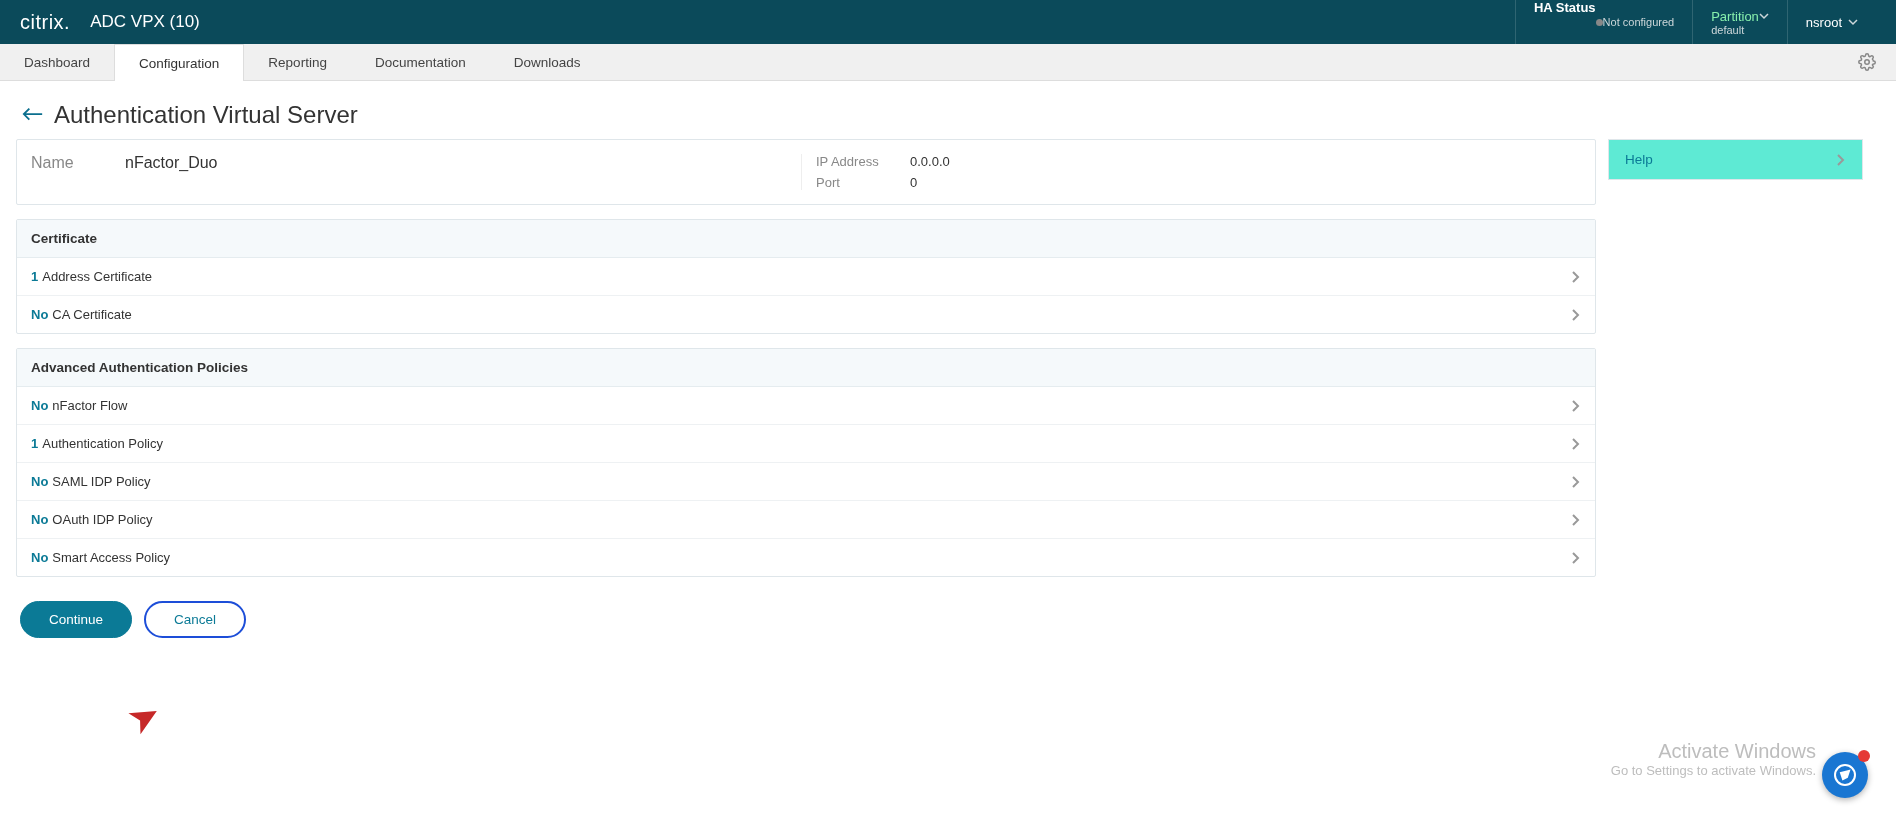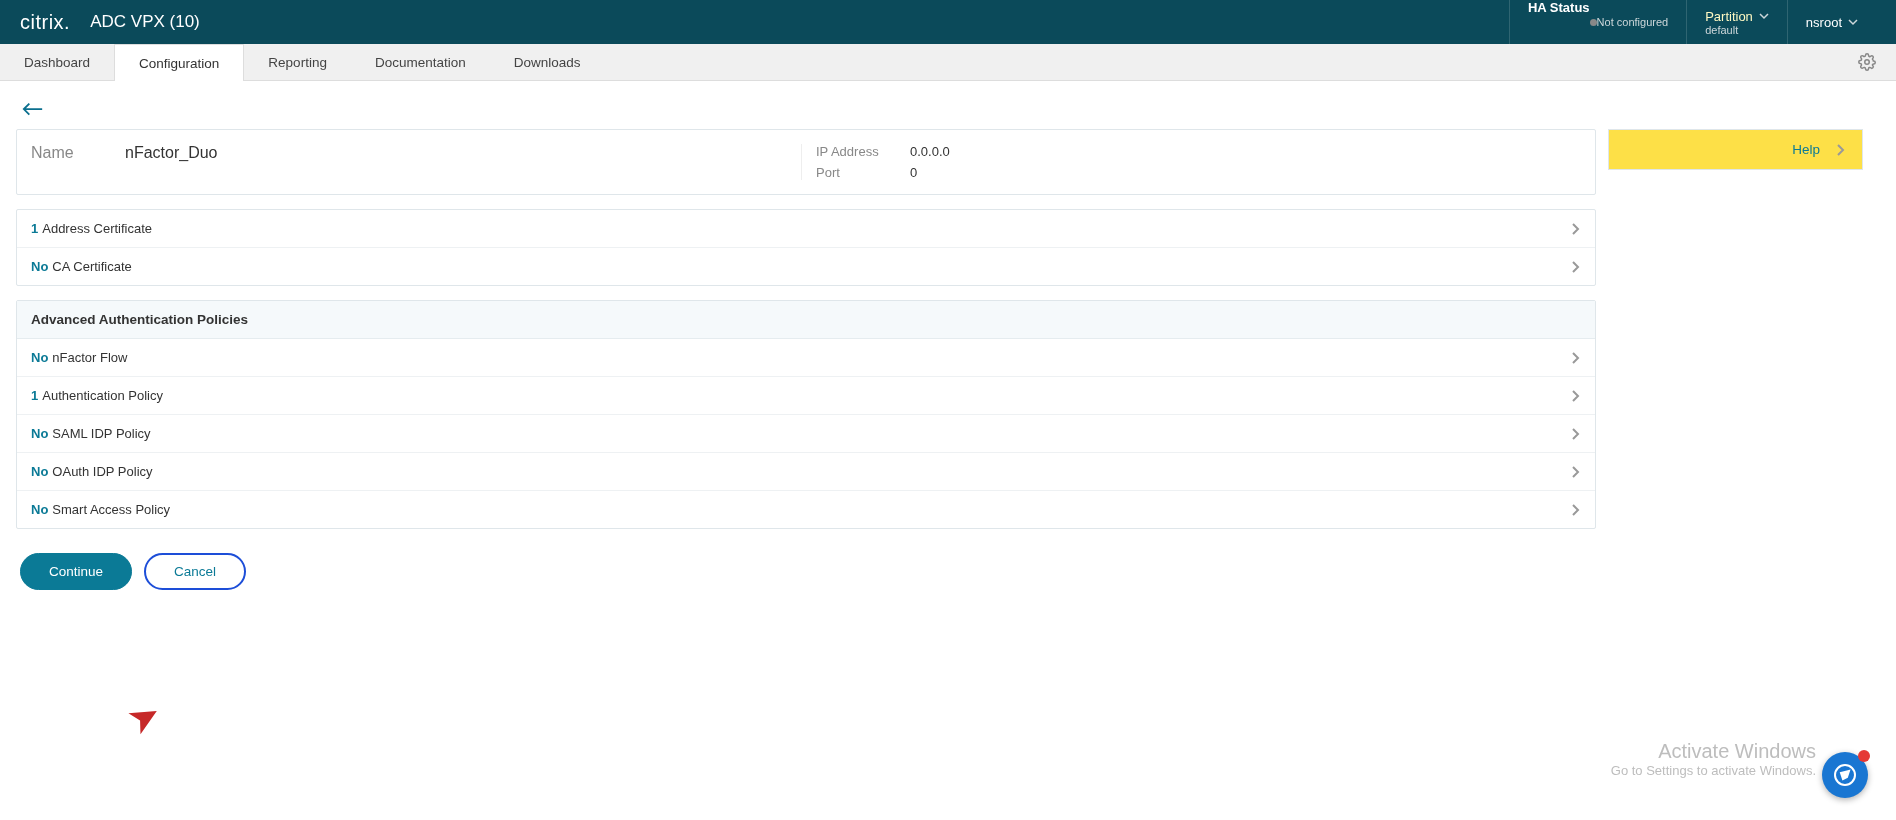--- a/index.html
+++ b/index.html
@@ -7,21 +7,21 @@
 
 .topbar { background: #0b4a5a; height: 44px; display: flex; align-items: center; color: #fff; padding: 0 20px; }
 .logo { font-size: 20px; font-weight: 400; letter-spacing: 0.5px; margin-right: 20px; }
 .product-name { font-size: 17px; font-weight: 400; }
 .topbar-right { margin-left: auto; display: flex; align-items: center; height: 100%; }
 .ha-block { padding: 0 18px; border-left: 1px solid rgba(255,255,255,0.15); height: 100%; display: flex; flex-direction: row; justify-content: center; }
 .ha-title { font-size: 13px; font-weight: 600; color: #fff; }
 .ha-sub { font-size: 11px; color: #cdd7da; display: flex; align-items: center; }
 .ha-dot { width: 7px; height: 7px; border-radius: 50%; background: #888; display: inline-block; }
 .part-block { padding: 0 18px; border-left: 1px solid rgba(255,255,255,0.15); height: 100%; display: flex; flex-direction: column; justify-content: center; }
-.part-title { font-size: 13px; color: #fef9c3; display: flex; align-items: center; gap: 6px; }
+.part-title { font-size: 13px; color: #86efac; display: flex; align-items: center; }
 .part-sub { font-size: 11px; color: #cdd7da; }
 .user-block { padding: 0 18px; border-left: 1px solid rgba(255,255,255,0.15); height: 100%; display: flex; align-items: center; font-size: 13px; gap: 6px; }
 
 .navbar { background: #f0f0f0; height: 37px; display: flex; align-items: stretch; border-bottom: 1px solid #ddd; position: relative; }
 .nav-tab { padding: 0 24px; font-size: 13.5px; color: #444; display: flex; align-items: center; cursor: pointer; background: transparent; border: none; }
 .nav-tab.active { background: #fff; color: #333; border-top: 1px solid #ddd; border-left: 1px solid #ddd; border-right: 1px solid #ddd; margin-bottom: -1px; }
 .nav-right { margin-left: auto; display: flex; align-items: center; padding-right: 20px; }
 .gear { width: 18px; height: 18px; color: #888; cursor: pointer; }
 
 .page-title-row { display: flex; align-items: center; gap: 10px; padding: 20px 22px 10px 22px; }
@@ -47,21 +47,21 @@
 .row-item:first-child { border-top: none; }
 .row-left { display: flex; align-items: center; gap: 4px; }
 .row-count { color: #0b7a96; font-weight: 600; }
 .chev { color: #999; }
 
 .btn-row { display: flex; gap: 12px; padding: 10px 4px 20px 4px; }
 .btn { border-radius: 20px; padding: 9px 28px; font-size: 13.5px; cursor: pointer; }
 .btn-primary { background: #0b7a96; color: #fff; border: 1px solid #0b7a96; }
 .btn-secondary { background: #fff; color: #0b7a96; border: 2px solid #1d4ed8; }
 
-.help-panel { border: 1px solid #dfe6ea; background: #fde047; padding: 12px 16px; display: flex; align-items: center; justify-content: flex-end; cursor: pointer; gap: 16px; }
+.help-panel { border: 1px solid #dfe6ea; background: #5eead4; padding: 12px 16px; display: flex; align-items: center; justify-content: space-between; cursor: pointer; }
 .help-label { color: #0b7a96; font-size: 13.5px; }
 
 .cursor-arrow { position: absolute; left: 128px; top: 695px; color: #c62828; font-size: 38px; transform: rotate(-30deg); pointer-events: none; }
 
 .watermark { position: absolute; right: 80px; bottom: 42px; text-align: right; color: #bdbdbd; pointer-events: none; }
 .watermark .wm1 { font-size: 20px; }
 .watermark .wm2 { font-size: 13px; }
 
 .fab { position: absolute; right: 28px; bottom: 22px; width: 46px; height: 46px; border-radius: 50%; background: #1976d2; display: flex; align-items: center; justify-content: center; cursor: pointer; box-shadow: 0 2px 6px rgba(0,0,0,0.3); }
 .fab-dot { position: absolute; top: -2px; right: -2px; width: 12px; height: 12px; border-radius: 50%; background: #e53935; }
@@ -112,20 +112,21 @@
       <circle cx="12" cy="12" r="3"></circle>
       <path d="M19.4 15a1.7 1.7 0 0 0 .34 1.87l.06.06a2 2 0 1 1-2.83 2.83l-.06-.06a1.7 1.7 0 0 0-1.87-.34 1.7 1.7 0 0 0-1.03 1.56V21a2 2 0 1 1-4 0v-.09a1.7 1.7 0 0 0-1.11-1.56 1.7 1.7 0 0 0-1.87.34l-.06.06a2 2 0 1 1-2.83-2.83l.06-.06a1.7 1.7 0 0 0 .34-1.87 1.7 1.7 0 0 0-1.56-1.03H3a2 2 0 1 1 0-4h.09a1.7 1.7 0 0 0 1.56-1.11 1.7 1.7 0 0 0-.34-1.87l-.06-.06a2 2 0 1 1 2.83-2.83l.06.06a1.7 1.7 0 0 0 1.87.34H9a1.7 1.7 0 0 0 1.03-1.56V3a2 2 0 1 1 4 0v.09a1.7 1.7 0 0 0 1.03 1.56 1.7 1.7 0 0 0 1.87-.34l.06-.06a2 2 0 1 1 2.83 2.83l-.06.06a1.7 1.7 0 0 0-.34 1.87V9c.66.27 1.09.91 1.09 1.62H21a2 2 0 1 1 0 4h-.09a1.7 1.7 0 0 0-1.56 1.03z"></path>
     </svg>
   </div>
 </div>
 
 <div class="page-title-row">
   <svg class="back-arrow" width="22" height="18" viewBox="0 0 24 18" fill="none" stroke="currentColor" stroke-width="2">
     <path d="M8 2 L2 8 L8 14 M2 8 H22"></path>
   </svg>
+  <div class="page-title">Authentication Virtual Server</div>
 </div>
 
 <div class="content-wrap">
   <div class="main-col">
 
     <div class="panel-group">
       <div class="panel-body basic-body">
         <div class="basic-left">
           <span class="kv-label">Name</span>
           <span class="kv-value">nFactor_Duo</span>
@@ -137,20 +138,21 @@
           </div>
           <div class="kv-row">
             <span class="kv-label">Port</span>
             <span class="kv-value">0</span>
           </div>
         </div>
       </div>
     </div>
 
     <div class="panel-group">
+      <div class="panel-header">Certificate</div>
       <div>
         <div class="row-item">
           <div class="row-left">
             <span class="row-count">1</span>
             <span>Address Certificate</span>
           </div>
           <svg class="chev" width="10" height="14" viewBox="0 0 10 14">
               <path d="M2 2 L7 7 L2 12" stroke="currentColor" stroke-width="2" fill="none"></path>
             </svg>
         </div>

